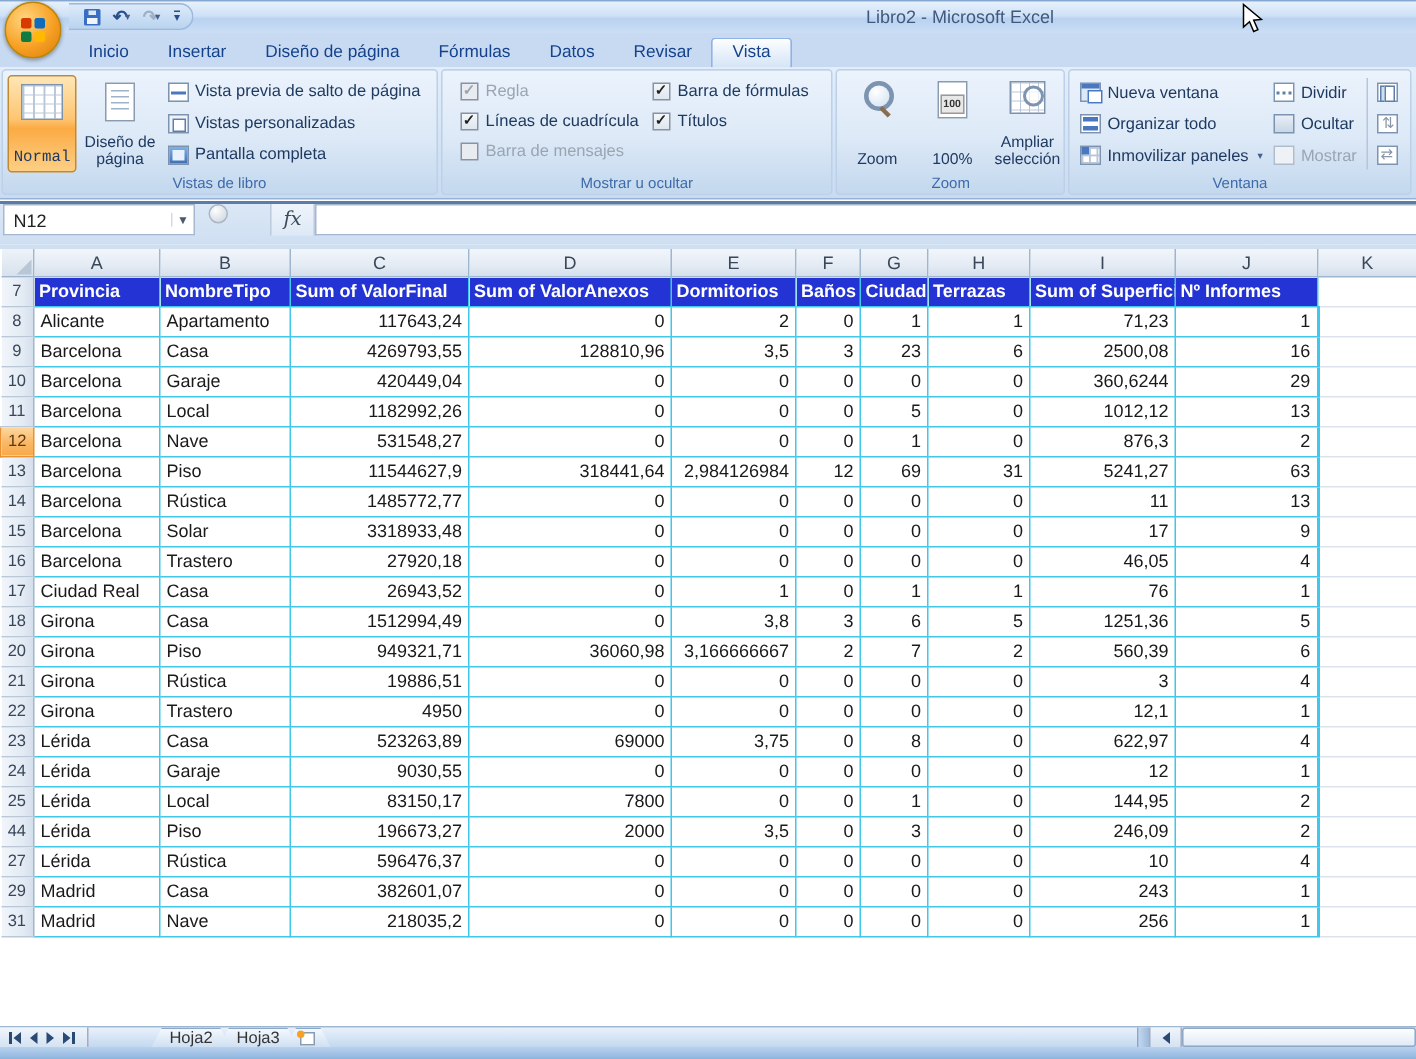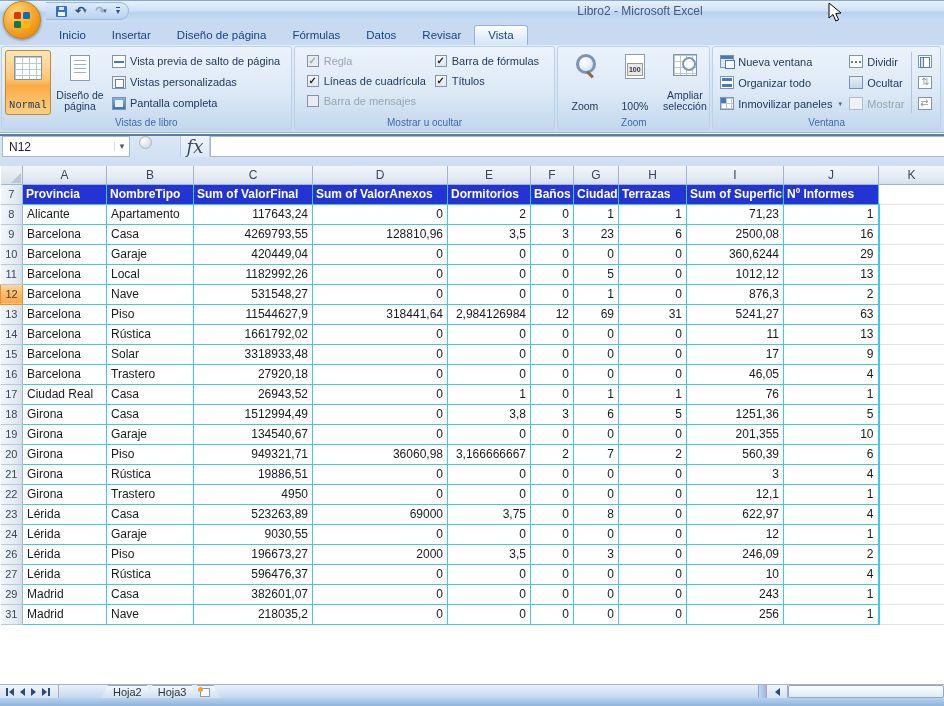--- a/index.html
+++ b/index.html
@@ -95,21 +95,21 @@
   .ventana-row { font-size:11px; }
   .ventana-row .ddv { font-size:7px; color:#44608c; margin-left:2px; }
   .disabled-label { color:#9aa5b1 !important; }
 
   
   .fbar { position:absolute; top:134px; left:0; right:0; height:29px; background:linear-gradient(180deg,#dae7f6,#cfdff2);
     border-top:2px solid #5a7ca6; display:flex; }
   .namebox { width:128px; height:21px; margin-left:2px; background:#fff; border:1px solid #a5b8d0; display:flex; align-items:center; padding-left:6px; font-size:12px; color:#222; }
   .namebox .nb-dd { margin-left:auto; width:15px; text-align:center; font-size:8px; color:#4a5a6a; border-left:1px solid #d0dbe8; }
   .nb-circle { width:13px; height:13px; border-radius:50%; margin-left:9px; background:radial-gradient(circle at 35% 30%,#fdfdfd,#c9d2dc); border:1px solid #aab6c4; }
-  .fx { margin-left:28px; font-family:"DejaVu Serif", serif; font-style:italic; font-size:18px; color:#3c4c5c; width:30px; text-align:center; border-left:1px solid #bccbde; border-right:1px solid #bccbde; height:21px; line-height:21px; background:linear-gradient(180deg,#eef4fb,#dde9f6); }
+  .fx { margin-left:28px; font-family:"DejaVu Serif", serif; font-style:italic; font-size:13px; color:#3c4c5c; width:30px; text-align:center; border-left:1px solid #bccbde; border-right:1px solid #bccbde; height:21px; line-height:21px; background:linear-gradient(180deg,#eef4fb,#dde9f6); }
   .finput { flex:1; height:21px; background:#fff; border:1px solid #a5b8d0; border-right:none; margin-right:0; font-size:12px; padding-left:4px; color:#222; }
   .fgap { position:absolute; top:163px; left:0; right:0; height:3px; background:#cfdff2; }
 
   
   .gridwrap { position:absolute; top:166px; left:0; width:944px; height:518px; background:#fff; overflow:hidden; }
   table.sheet { border-collapse:collapse; table-layout:fixed; width:944px; }
   table.sheet td, table.sheet th { overflow:hidden; white-space:nowrap; }
   th.corner { height:18px; background:linear-gradient(180deg,#eef3f9,#d8e1ec); border-right:1px solid #9eb6ce; border-bottom:1px solid #9eb6ce; position:relative; }
   th.corner .tri { position:absolute; right:1px; bottom:1px; width:0; height:0; border-left:10px solid transparent; border-bottom:10px solid #b8c6d6; }
   th.colhdr { height:18px; background:linear-gradient(180deg,#f2f6fb 0%,#e4ebf4 60%,#d5dfec 100%); border-right:1px solid #9eb6ce; border-bottom:1px solid #9eb6ce; font-size:12px; font-weight:400; color:#39475a; text-align:center; }
@@ -443,21 +443,21 @@
             <td class="dcell ar">69</td>
             <td class="dcell ar">31</td>
             <td class="dcell ar">5241,27</td>
             <td class="dcell ar lastcol">63</td>
             <td class="kcell"></td>
           </tr>
           <tr>
             <th class="rowhdr">14</th>
             <td class="dcell al">Barcelona</td>
             <td class="dcell al">Rústica</td>
-            <td class="dcell ar">1661792,02</td>
+            <td class="dcell ar">1485772,77</td>
             <td class="dcell ar">0</td>
             <td class="dcell ar">0</td>
             <td class="dcell ar">0</td>
             <td class="dcell ar">0</td>
             <td class="dcell ar">0</td>
             <td class="dcell ar">11</td>
             <td class="dcell ar lastcol">13</td>
             <td class="kcell"></td>
           </tr>
           <tr>
@@ -507,34 +507,20 @@
             <td class="dcell al">Girona</td>
             <td class="dcell al">Casa</td>
             <td class="dcell ar">1512994,49</td>
             <td class="dcell ar">0</td>
             <td class="dcell ar">3,8</td>
             <td class="dcell ar">3</td>
             <td class="dcell ar">6</td>
             <td class="dcell ar">5</td>
             <td class="dcell ar">1251,36</td>
             <td class="dcell ar lastcol">5</td>
-            <td class="kcell"></td>
-          </tr>
-          <tr>
-            <th class="rowhdr">19</th>
-            <td class="dcell al">Girona</td>
-            <td class="dcell al">Garaje</td>
-            <td class="dcell ar">134540,67</td>
-            <td class="dcell ar">0</td>
-            <td class="dcell ar">0</td>
-            <td class="dcell ar">0</td>
-            <td class="dcell ar">0</td>
-            <td class="dcell ar">0</td>
-            <td class="dcell ar">201,355</td>
-            <td class="dcell ar lastcol">10</td>
             <td class="kcell"></td>
           </tr>
           <tr>
             <th class="rowhdr">20</th>
             <td class="dcell al">Girona</td>
             <td class="dcell al">Piso</td>
             <td class="dcell ar">949321,71</td>
             <td class="dcell ar">36060,98</td>
             <td class="dcell ar">3,166666667</td>
             <td class="dcell ar">2</td>
@@ -594,21 +580,35 @@
             <td class="dcell ar">0</td>
             <td class="dcell ar">0</td>
             <td class="dcell ar">0</td>
             <td class="dcell ar">0</td>
             <td class="dcell ar">0</td>
             <td class="dcell ar">12</td>
             <td class="dcell ar lastcol">1</td>
             <td class="kcell"></td>
           </tr>
           <tr>
-            <th class="rowhdr">26</th>
+            <th class="rowhdr">25</th>
+            <td class="dcell al">Lérida</td>
+            <td class="dcell al">Local</td>
+            <td class="dcell ar">83150,17</td>
+            <td class="dcell ar">7800</td>
+            <td class="dcell ar">0</td>
+            <td class="dcell ar">0</td>
+            <td class="dcell ar">1</td>
+            <td class="dcell ar">0</td>
+            <td class="dcell ar">144,95</td>
+            <td class="dcell ar lastcol">2</td>
+            <td class="kcell"></td>
+          </tr>
+          <tr>
+            <th class="rowhdr">44</th>
             <td class="dcell al">Lérida</td>
             <td class="dcell al">Piso</td>
             <td class="dcell ar">196673,27</td>
             <td class="dcell ar">2000</td>
             <td class="dcell ar">3,5</td>
             <td class="dcell ar">0</td>
             <td class="dcell ar">3</td>
             <td class="dcell ar">0</td>
             <td class="dcell ar">246,09</td>
             <td class="dcell ar lastcol">2</td>

